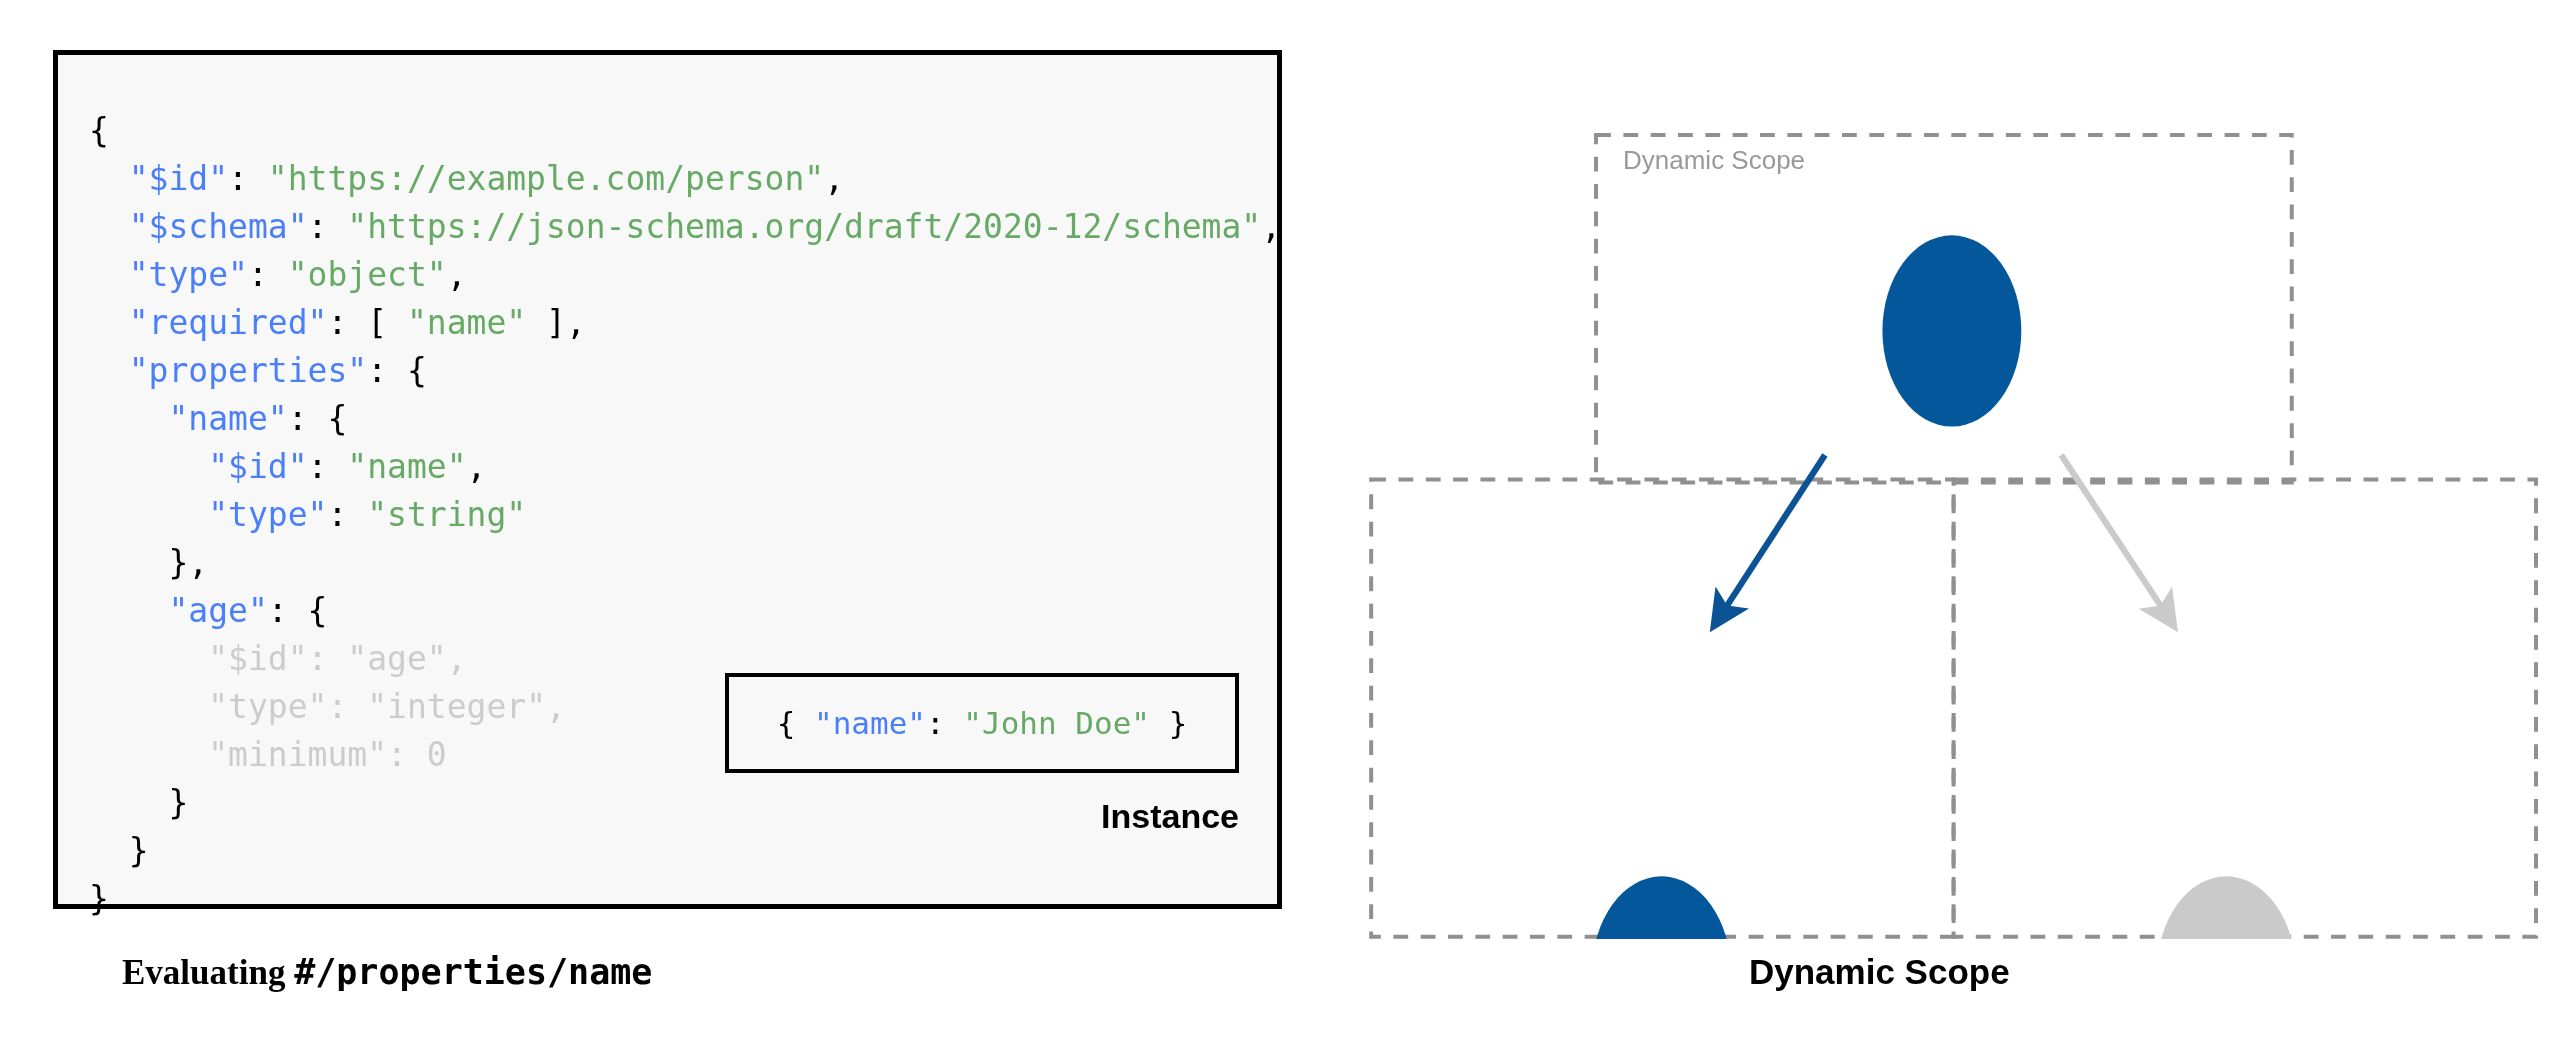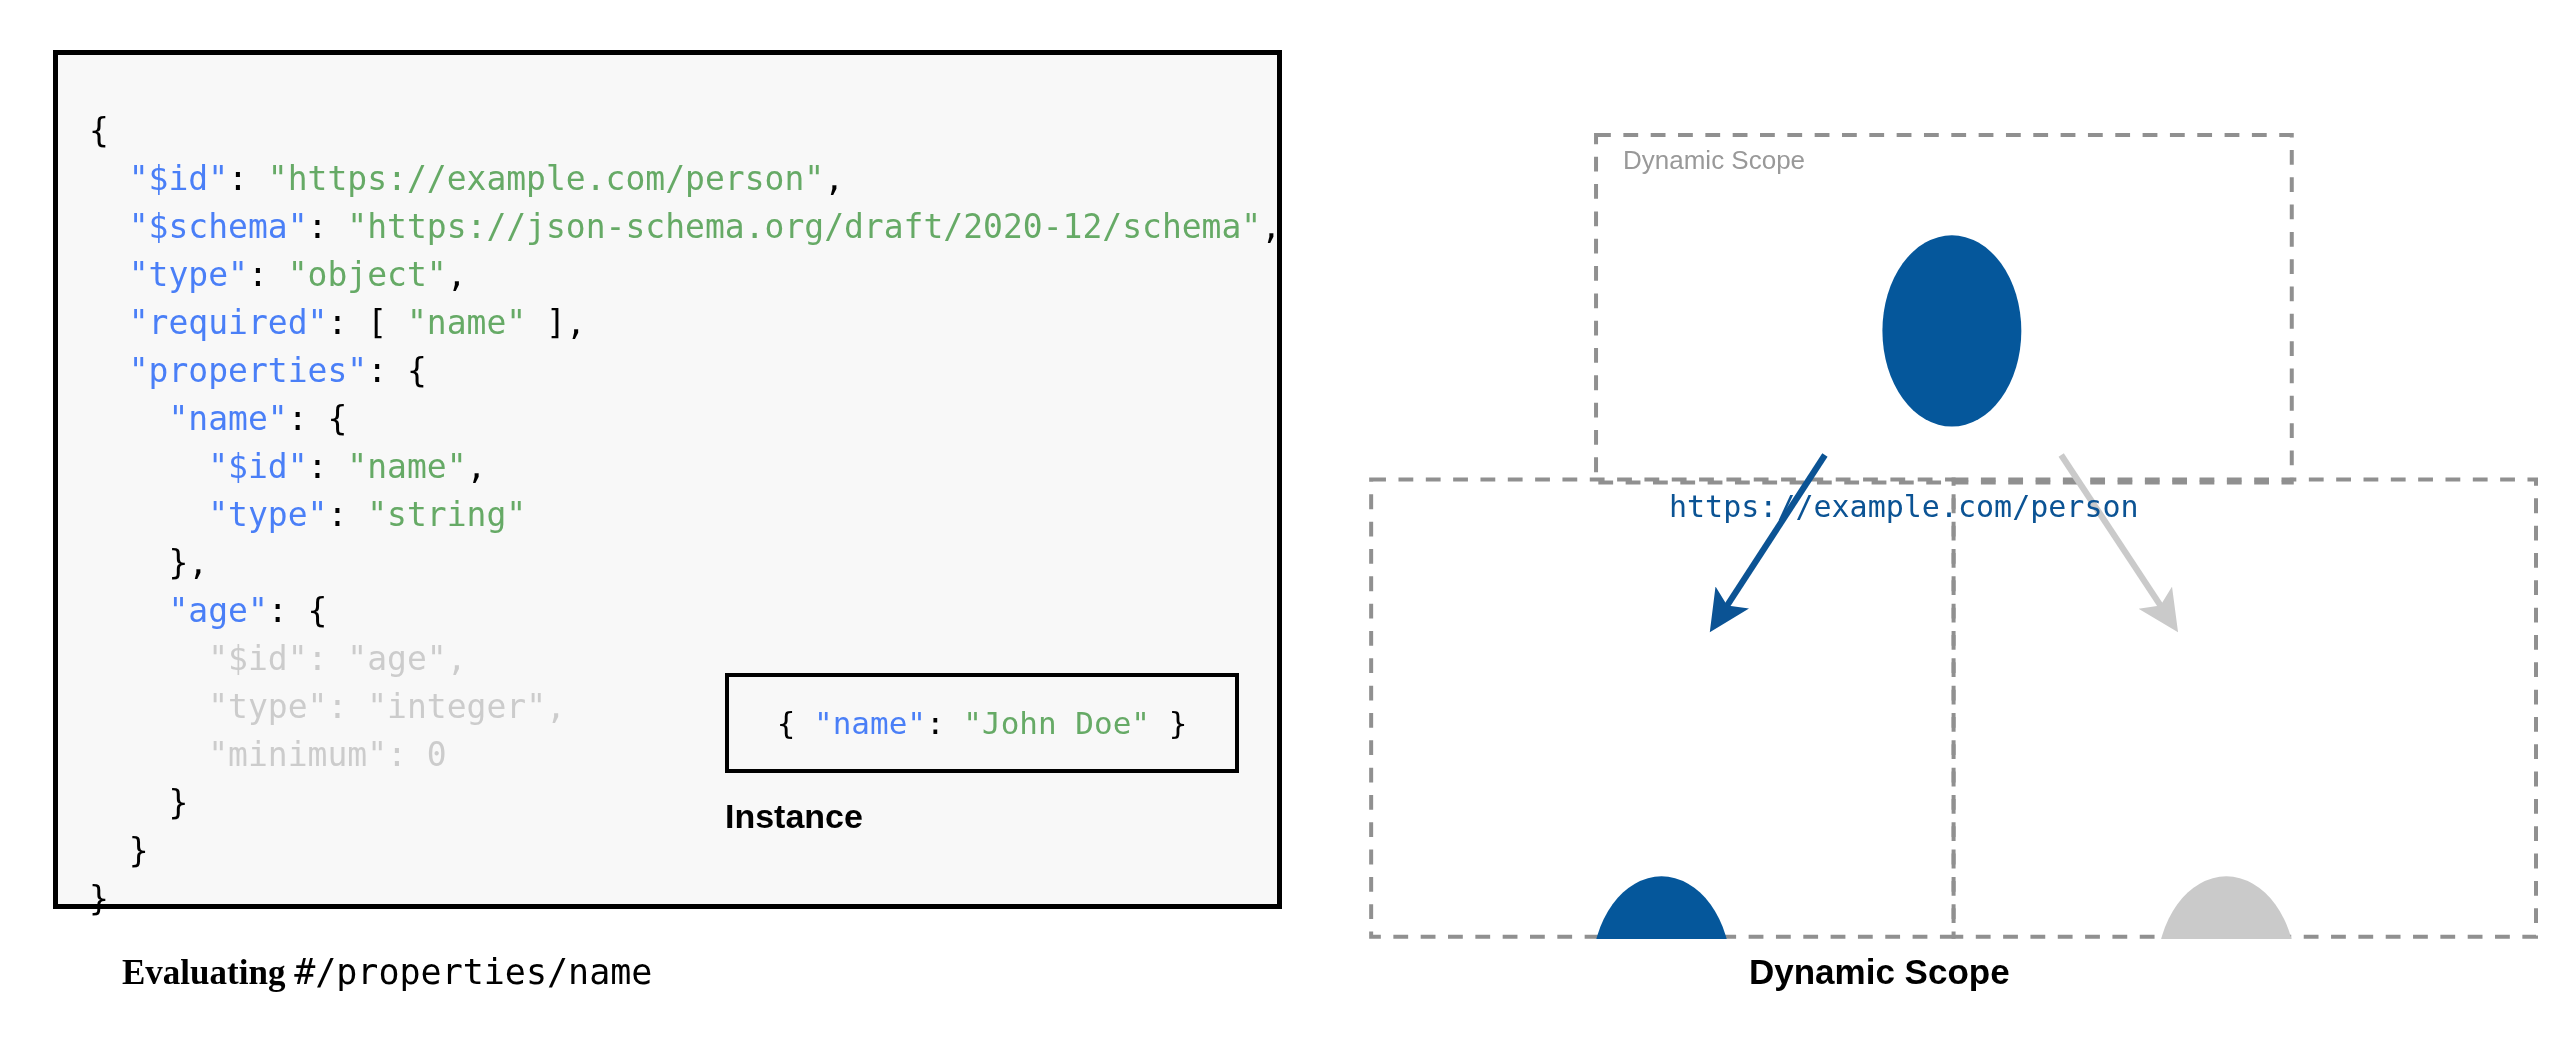--- a/index.html
+++ b/index.html
@@ -67,21 +67,21 @@
     font-family: "DejaVu Sans Mono", "Liberation Mono", monospace;
     font-size: 31px;
     white-space: pre;
     color: #000000;
   }
   #instance-caption {
     position: absolute;
     left: 725px;
     top: 797px;
     width: 514px;
-    text-align: left;
+    text-align: right;
     font-family: "Liberation Sans", sans-serif;
     font-weight: bold;
     font-size: 34px;
     color: #000000;
   }
 
   
   #left-caption {
     position: absolute;
     left: 122px;
@@ -89,21 +89,21 @@
     font-size: 35px;
     color: #000000;
     white-space: nowrap;
   }
   #left-caption .cap-bold {
     font-family: Liberation Serif, serif;
     font-weight: bold;
   }
   #left-caption .cap-mono {
     font-family: "DejaVu Sans Mono", "Liberation Mono", monospace;
-    font-weight: normal;
+    font-weight: bold;
   }
 
   
   #scope-diagram {
     position: absolute;
     left: 1338px;
     top: 85px;
     width: 1238px;
     height: 854px;
   }
@@ -187,18 +187,17 @@
 
     <line x1="1270" y1="650" x2="1468" y2="950" stroke="#cacaca" stroke-width="11" marker-end="url(#arrow-inactive)"></line>
 
     <ellipse cx="1078" cy="432" rx="122" ry="168" fill="#05579b"></ellipse>
     <ellipse cx="568" cy="1558" rx="122" ry="168" fill="#05579b" transform="translate(0,-1558) translate(0,1558)"></ellipse>
     <ellipse cx="1560" cy="1558" rx="122" ry="168" fill="#cacaca" transform="translate(0,-1558) translate(0,1558)"></ellipse>
   </svg>
 
   <div class="scope-box-label" style="left:285px; top:60px;">Dynamic Scope</div>
 
-  <div class="node-label active" style="left:331px; top:404px;">https://example.com/person</div>
 
 </div>
 
 <div id="right-caption">Dynamic Scope</div>
 
 
 </body></html>

